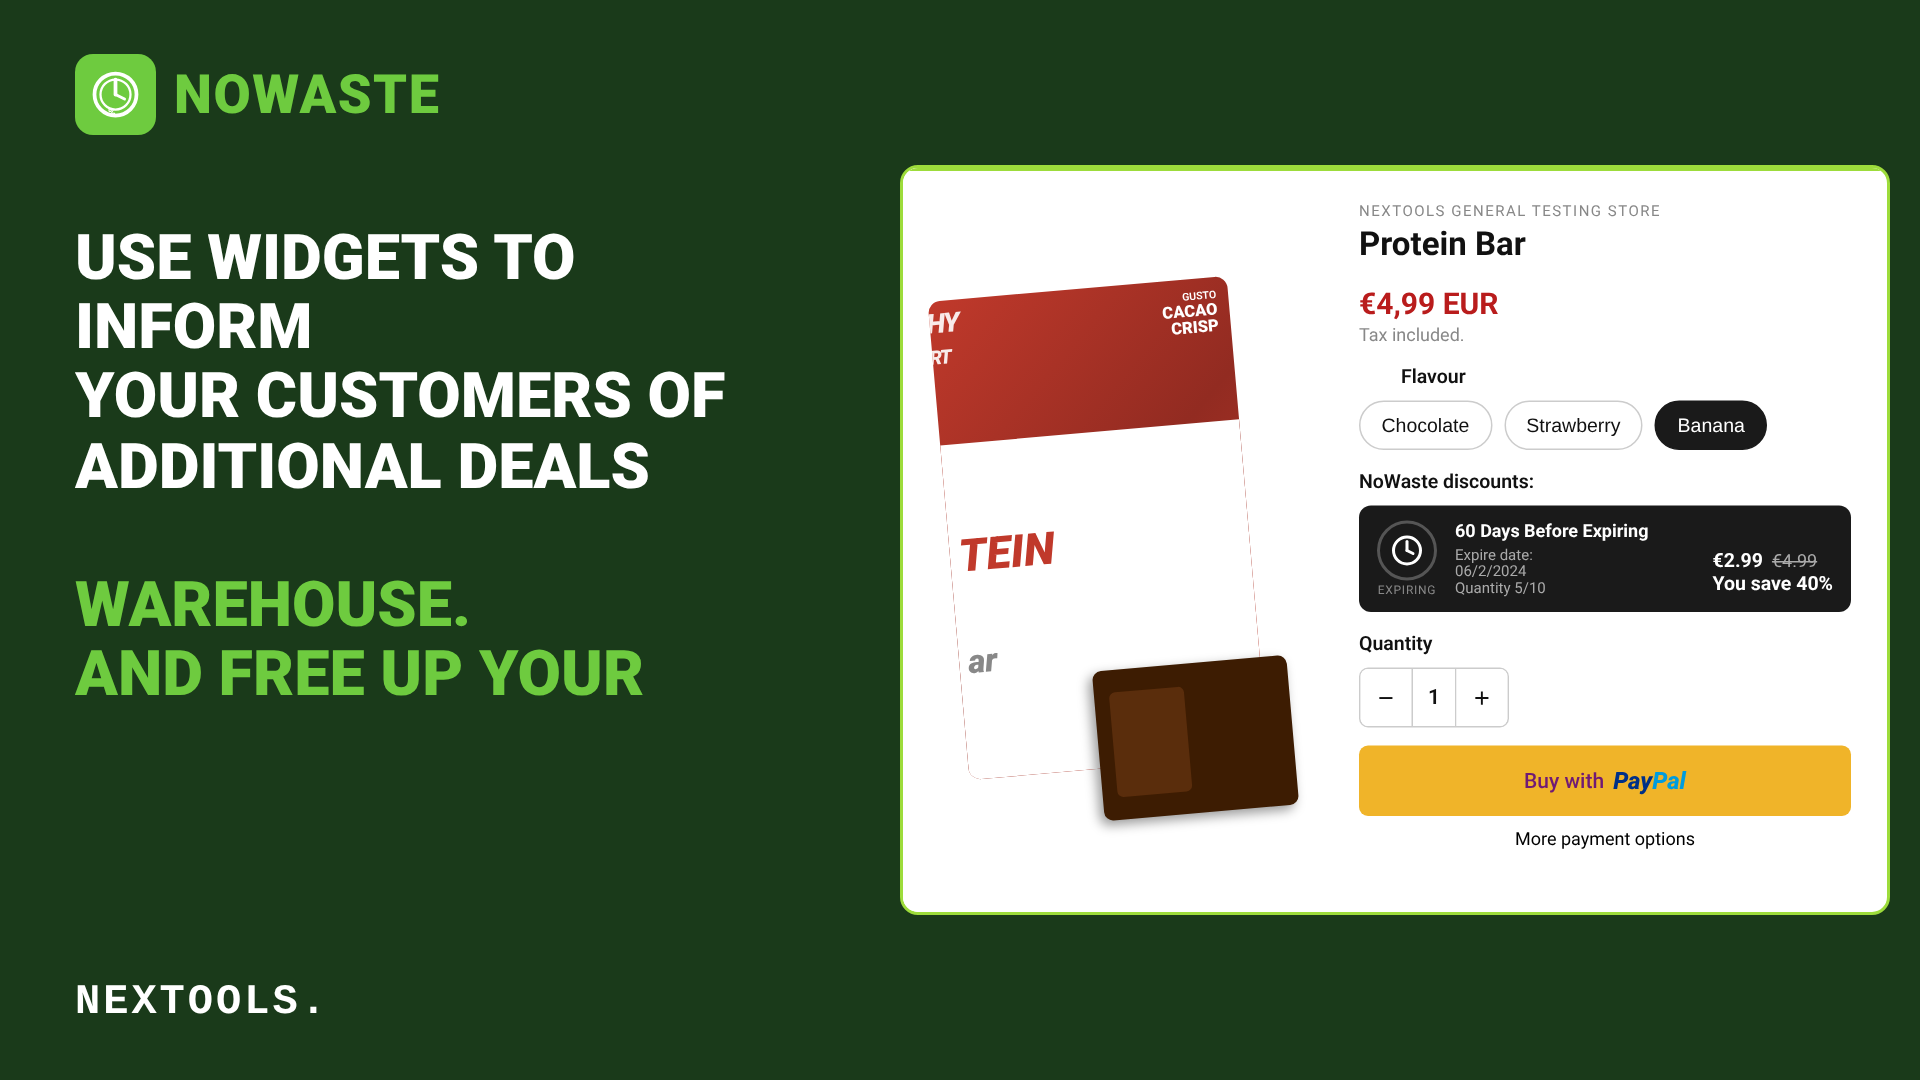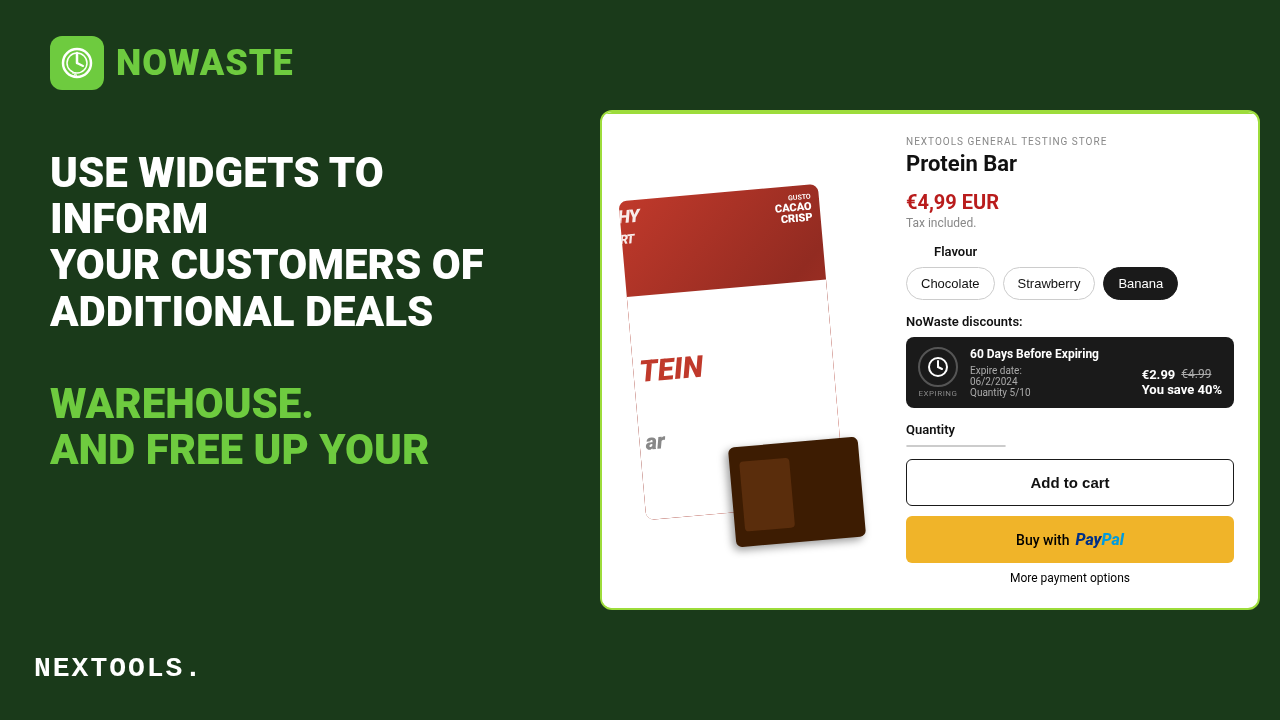--- a/index.html
+++ b/index.html
@@ -71,21 +71,21 @@
       font-size: 42px;
       font-weight: 900;
       color: #6ecb3f;
       line-height: 1.1;
       text-transform: uppercase;
     }
 
     .nextools-logo {
       position: absolute;
       bottom: 36px;
-      left: 34px;
+      left: 50px;
     }
 
     .nextools-logo-text {
       font-size: 28px;
       font-weight: 700;
       color: white;
       font-family: 'Courier New', monospace;
       letter-spacing: 2px;
     }
 
@@ -432,21 +432,21 @@
       margin-bottom: 8px;
       display: flex;
       align-items: center;
       justify-content: center;
       gap: 6px;
     }
 
     .paypal-text {
       font-size: 14px;
       font-weight: 500;
-      color: #000000;
+      color: #701a75;
     }
 
     .paypal-logo {
       font-size: 16px;
       font-weight: 800;
       font-style: italic;
     }
 
     .paypal-logo .pp-blue { color: #003087; }
     .paypal-logo .pp-lblue { color: #009cde; }
@@ -572,21 +572,20 @@
         </div>
       </div>
 
       <div class="quantity-label">Quantity</div>
       <div class="quantity-control">
         <button class="qty-btn">−</button>
         <div class="qty-value">1</div>
         <button class="qty-btn">+</button>
       </div>
 
-      <button class="add-to-cart-btn">Add to cart</button>
 
       <div class="paypal-btn">
         <span class="paypal-text">Buy with</span>
         <span class="paypal-logo">
           <span class="pp-blue">Pay</span><span class="pp-lblue">Pal</span>
         </span>
       </div>
 
       <div class="more-payment">More payment options</div>
     </div>

